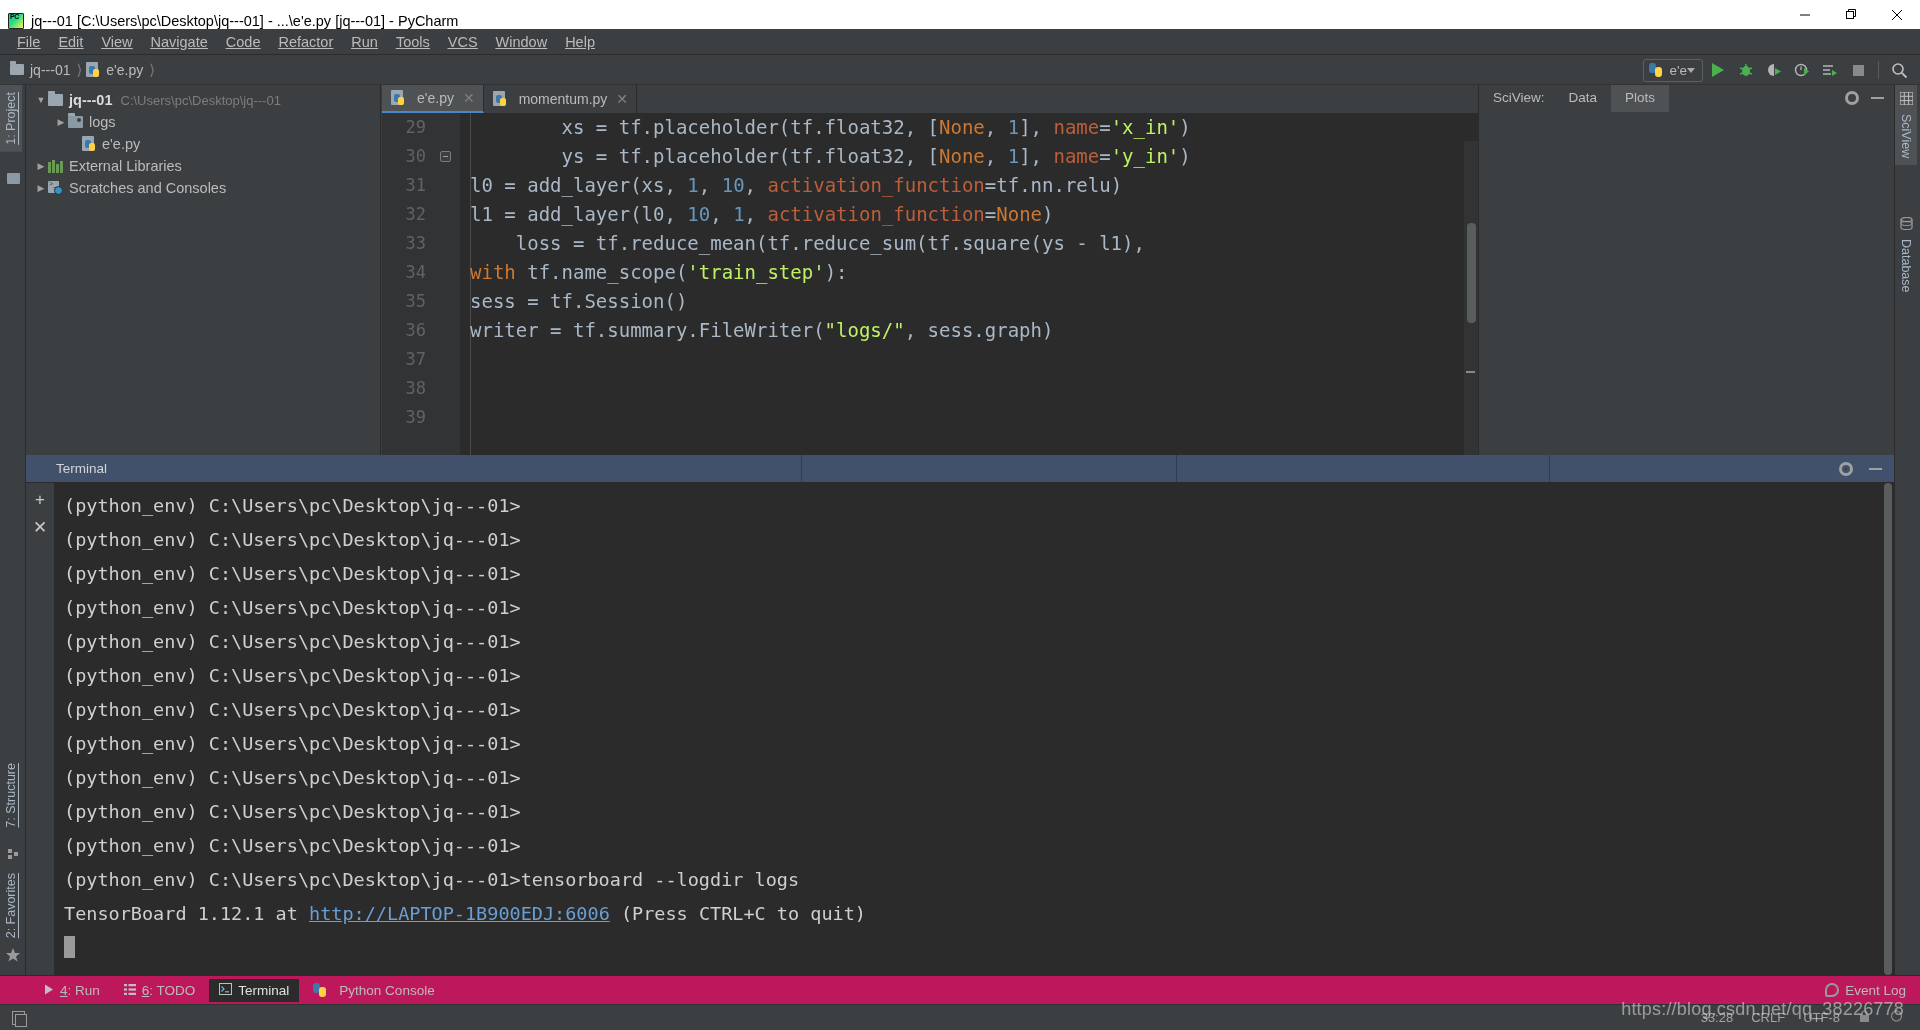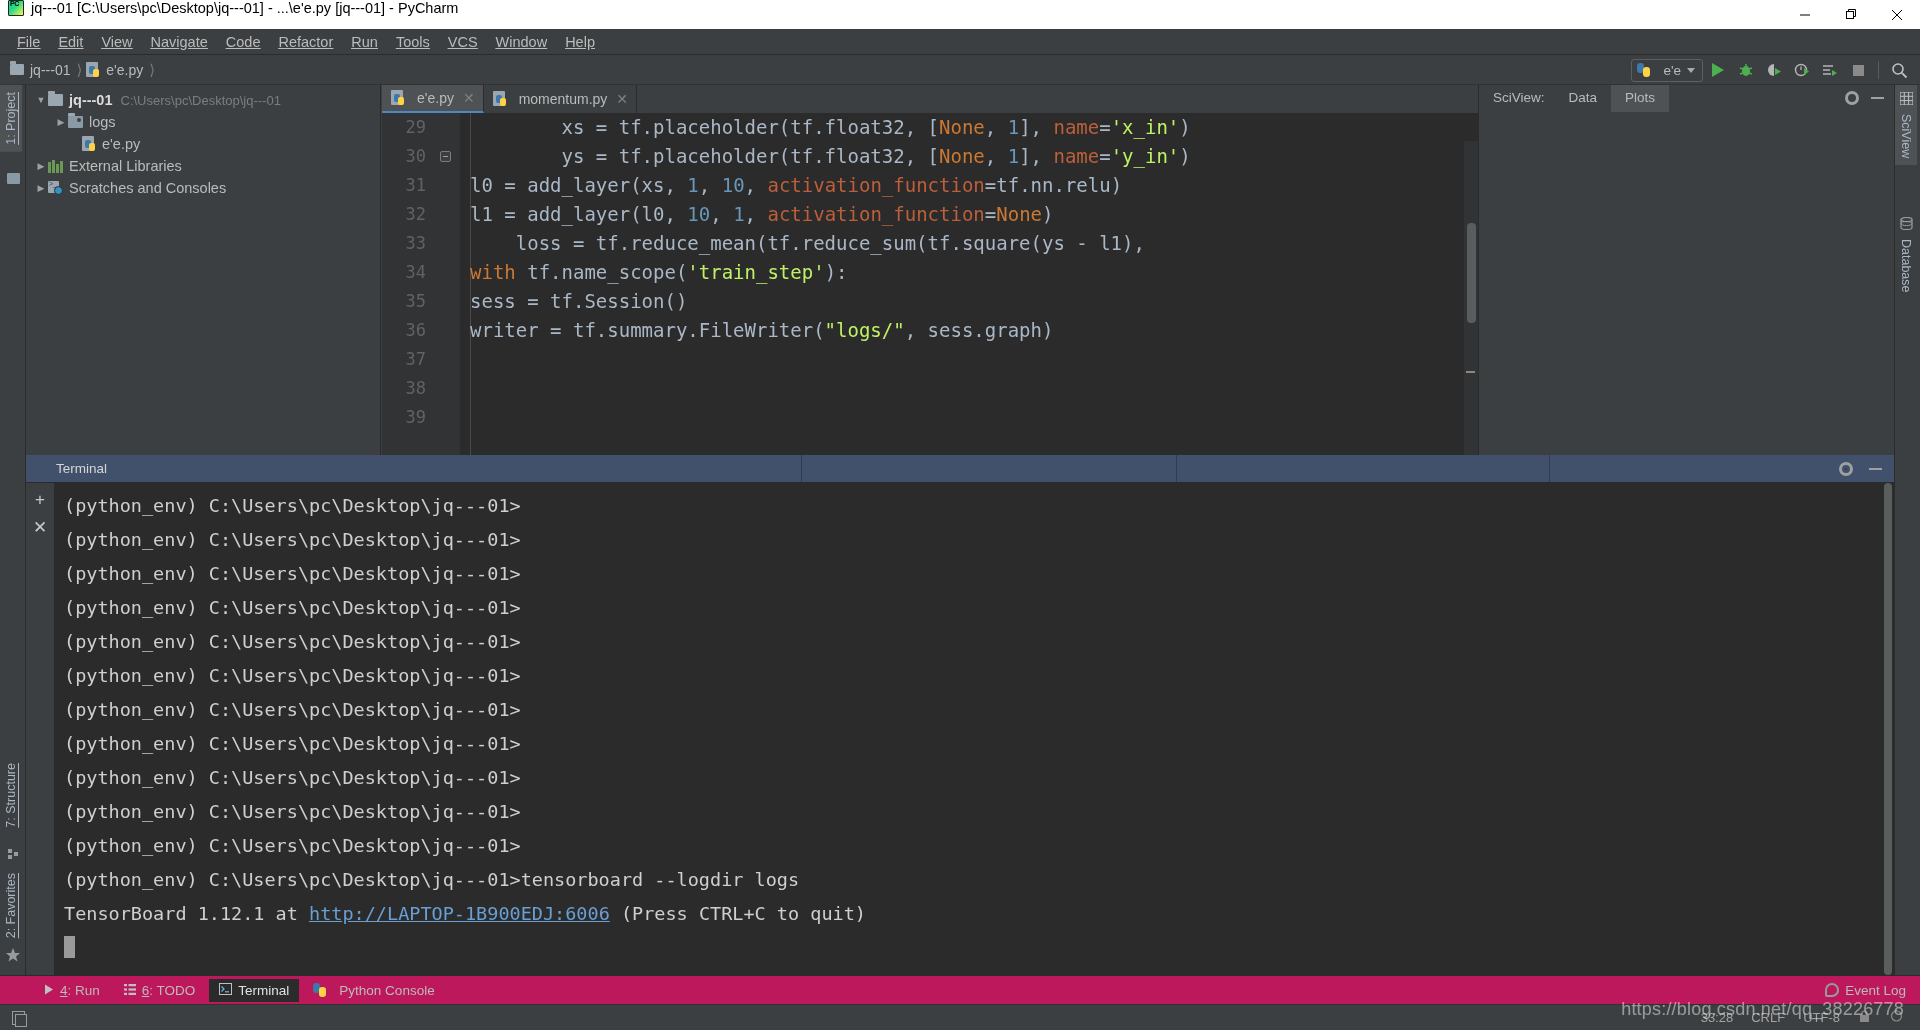--- a/index.html
+++ b/index.html
@@ -7,21 +7,21 @@
     width: 1920px; height: 1030px;
     background: #3c3f41;
     font-family: "Liberation Sans", sans-serif;
     overflow: hidden;
   }
   .app { position: relative; width: 1920px; height: 1030px; }
 
   
   .titlebar {
     height: 29px; background: #ffffff; color: #000000;
-    display: flex; align-items: flex-start; padding-left: 8px;
+    display: flex; align-items: flex-end; padding-left: 8px;
     font-size: 14.5px; position: relative;
   }
   .titlebar .pc-logo {
     width: 16px; height: 16px; margin-right: 7px; flex: 0 0 auto;
     background: linear-gradient(135deg,#21d789 0%,#21d789 40%,#fcf84a 100%);
     border: 1px solid #222; position: relative; border-radius: 1px;
   }
   .titlebar .pc-logo::after {
     content: "PC"; position: absolute; left: 1px; top: -1px;
     font-size: 7px; color: #000; font-weight: bold; letter-spacing: -0.5px;
@@ -72,21 +72,21 @@
   }
   .py-doc .sheet {
     position:absolute; left:0; top:0; width:12px; height:15px; background:#9aa7b0; border-radius:1px;
   }
   .py-doc .b1, .py-doc .b2 { position:absolute; width:6px; height:8px; border-radius:2px; }
   .py-doc .b1 { background:#3c78aa; left:3px; top:4px; }
   .py-doc .b2 { background:#ffd343; left:7px; top:7px; }
 
   .nav-right { position: absolute; right: 8px; top: 0; height: 30px; display: flex; align-items: center; gap: 2px; }
   .run-config {
-    display: flex; align-items: center; gap: 6px; border: 1px solid #5e6060;
+    display: flex; align-items: center; border: 1px solid #5e6060;
     border-radius: 3px; padding: 2px 7px 2px 5px; height: 23px; color: #bbbbbb; font-size: 13.5px;
   }
   .tri-down { width: 0; height: 0; border-left: 4px solid transparent; border-right: 4px solid transparent; border-top: 5px solid #aaa; }
   .tb-btn { width: 26px; height: 26px; display: flex; align-items: center; justify-content: center; }
   .play-tri { width: 0; height: 0; border-top: 7px solid transparent; border-bottom: 7px solid transparent; border-left: 12px solid #4caf50; }
   .stop-sq { width: 11px; height: 11px; background: #8a8a8a; }
   .tb-sep { width:1px; height:18px; background:#5a5a5a; margin:0 5px; }
 
   
   .body-area { position: absolute; left: 0; top: 85px; right: 0; bottom: 55px; }

